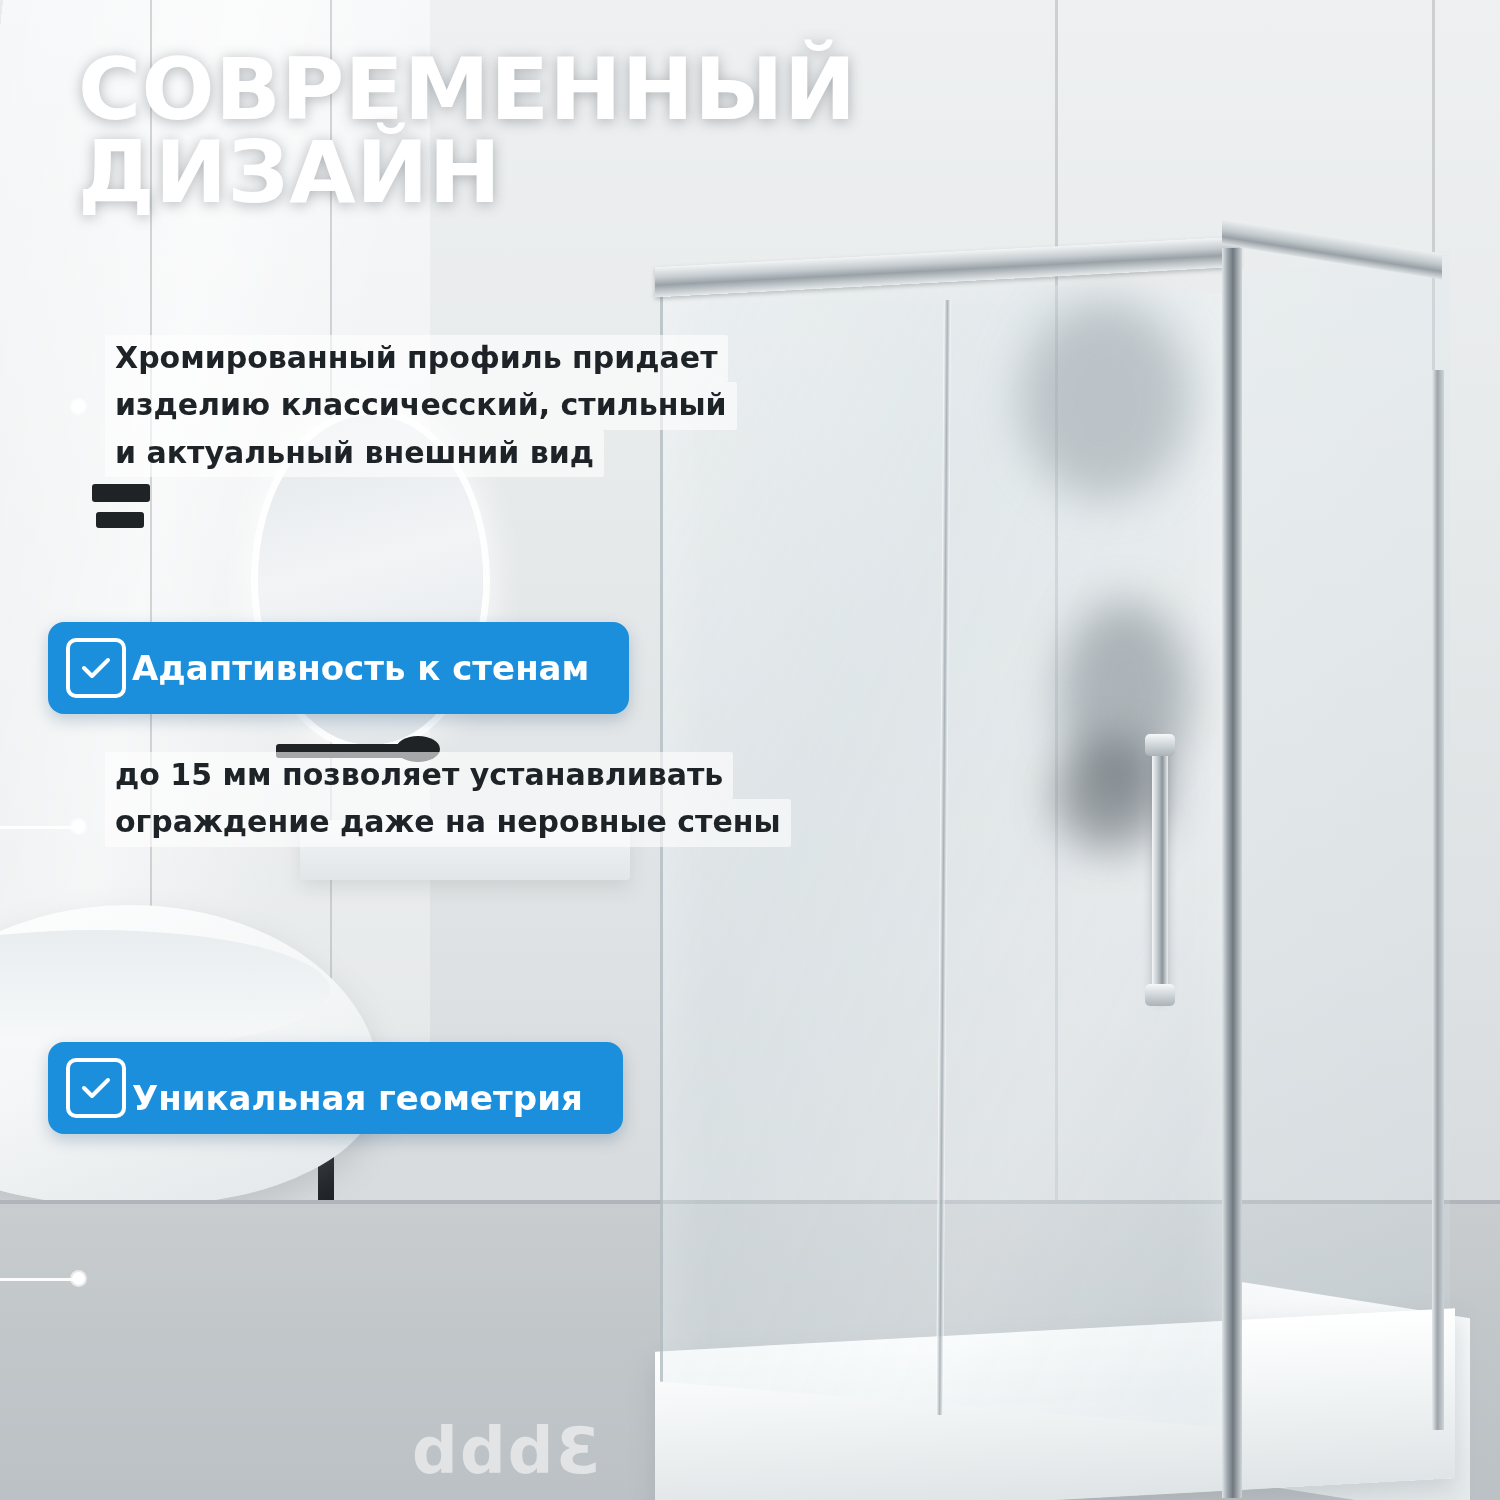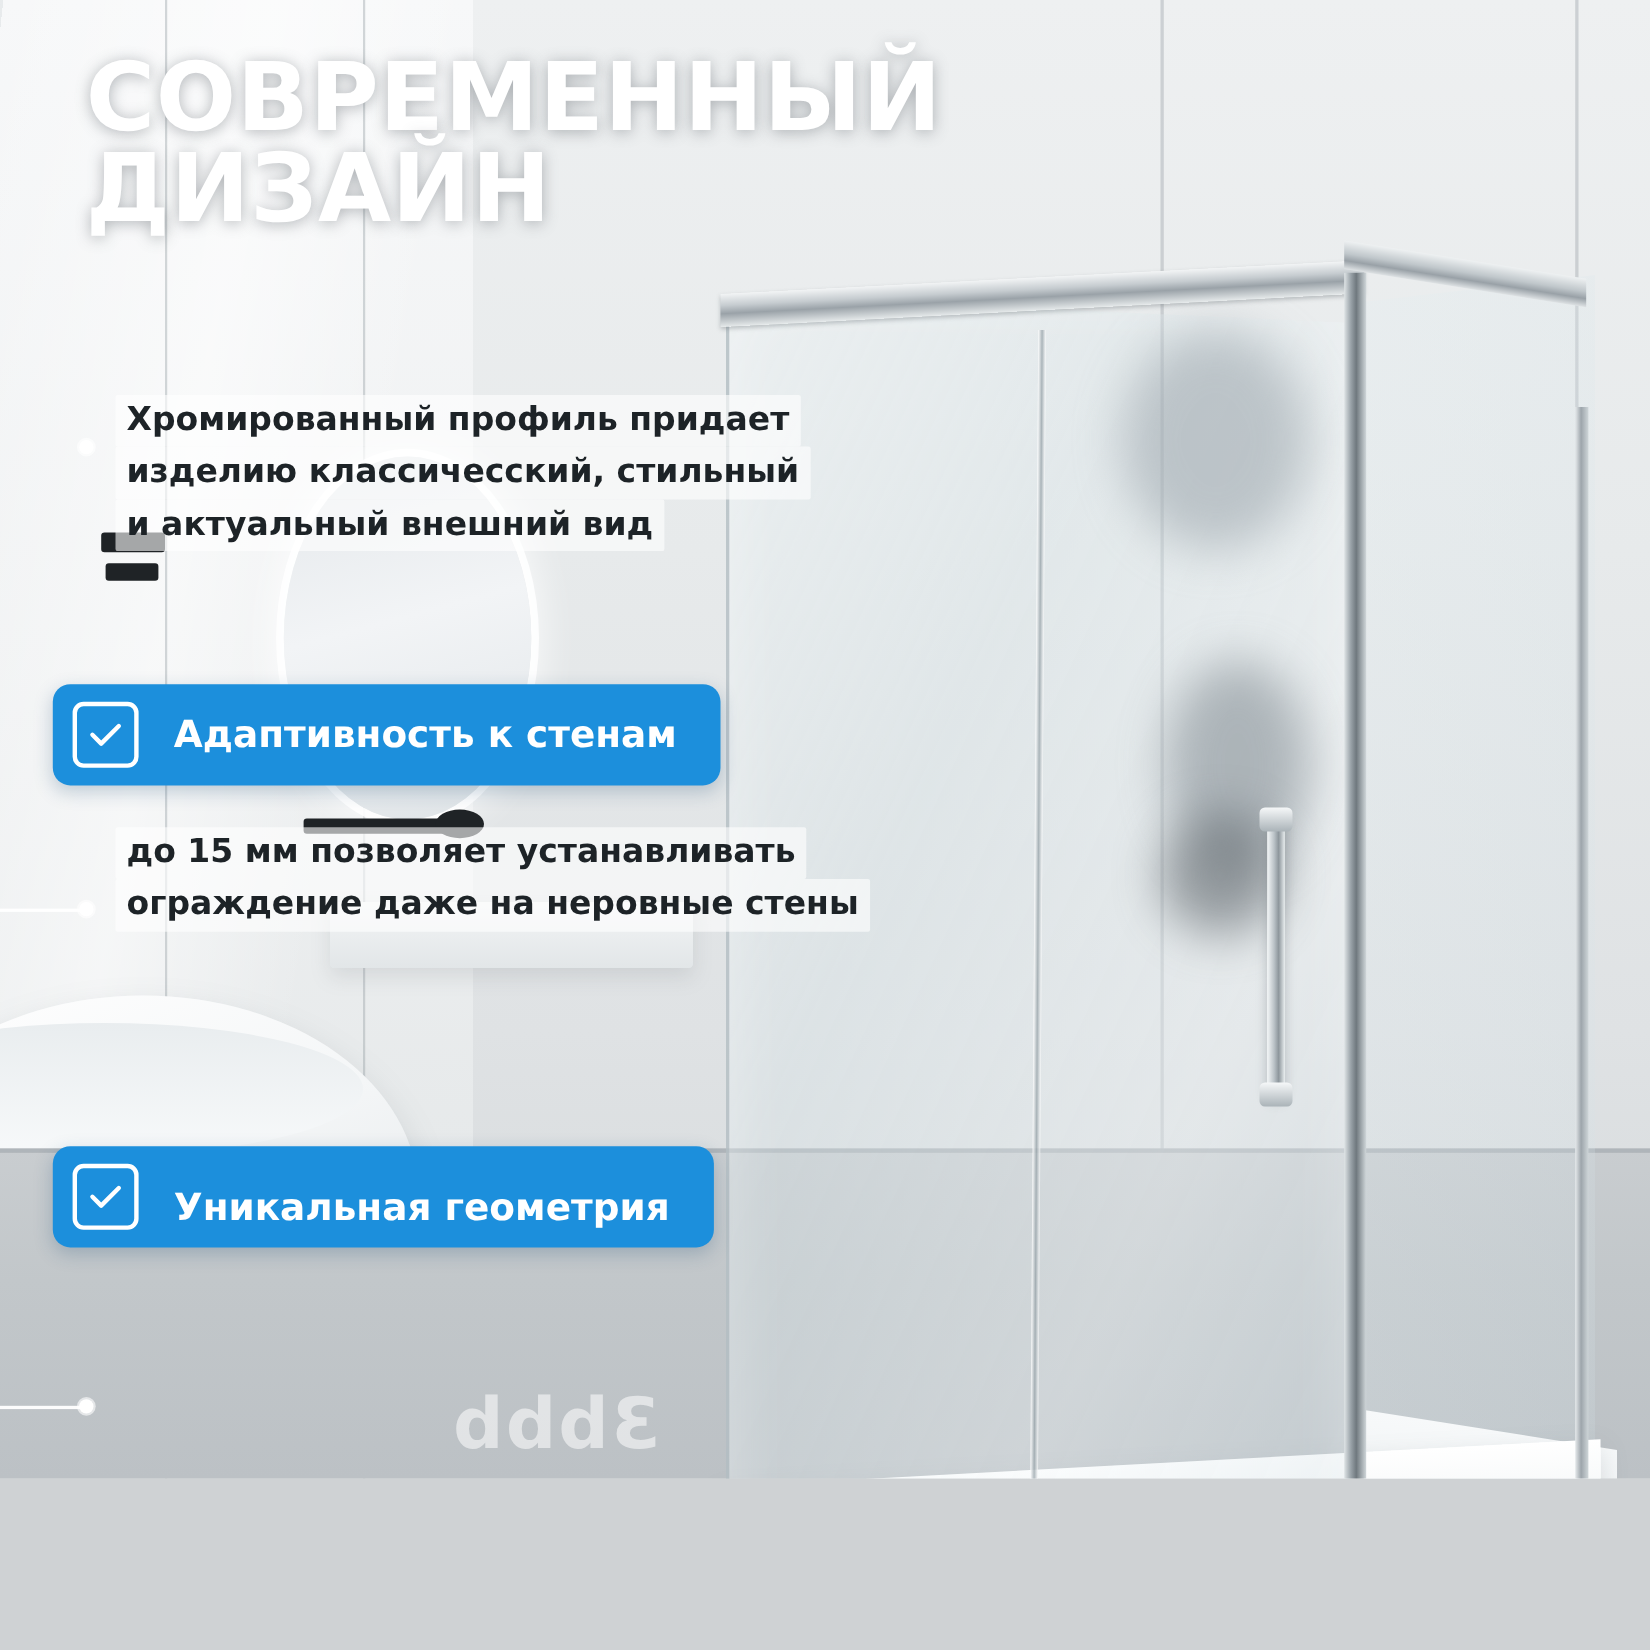--- a/index.html
+++ b/index.html
@@ -10,21 +10,21 @@
     width: 1500px;
     height: 1500px;
     font-family: "DejaVu Sans", sans-serif;
     background: #cfd2d4;
     overflow: hidden;
   }
 
   .canvas {
     position: relative;
     width: 1500px;
-    height: 1344px;
+    height: 1500px;
     overflow: hidden;
   }
 
   
   .photo {
     position: absolute;
     inset: 0;
     background:
       
       radial-gradient(1200px 700px at 18% 6%, rgba(255,255,255,0.95), rgba(255,255,255,0) 60%),
@@ -281,21 +281,21 @@
     position:absolute;
     height: 3px;
     background: #ffffff;
     opacity:.95;
   }
 
   .chip {
     position:absolute;
     display:flex;
     align-items:center;
-    gap: 32px;
+    gap: 6px;
     background: #1c8fdc;
     border-radius: 16px;
     padding: 16px 40px 16px 18px;
     box-shadow: 0 6px 16px rgba(30,80,120,.25);
   }
   .chip .check-box {
     width: 52px; height: 52px;
     border: 4px solid #ffffff;
     border-radius: 10px;
     display:flex; align-items:center; justify-content:center;
@@ -366,21 +366,21 @@
     <div class="post-right"></div>
 
     <div class="handle"></div>
     <div class="handle-cap top"></div>
     <div class="handle-cap bottom"></div>
   </div>
 
   <div class="title">СОВРЕМЕННЫЙ ДИЗАЙН</div>
 
   <div class="bullet-dot" style="left:72px; top:400px;"></div>
-  <div class="para" style="left:105px; top:335px;margin-top:24px;">
+  <div class="para" style="left:105px; top:335px;">
     <div class="line">Хромированный профиль придает</div>
     <div class="line">изделию классичесский, стильный</div>
     <div class="line">и актуальный внешний вид</div>
   </div>
 
   <div class="chip" style="left:48px; top:622px;">
     <span class="check-box">
       <svg width="30" height="24" viewBox="0 0 30 24" aria-hidden="true">
         <polyline points="3,12 11,20 27,4" fill="none" stroke="#ffffff" stroke-width="4" stroke-linecap="round" stroke-linejoin="round"></polyline>
       </svg>

